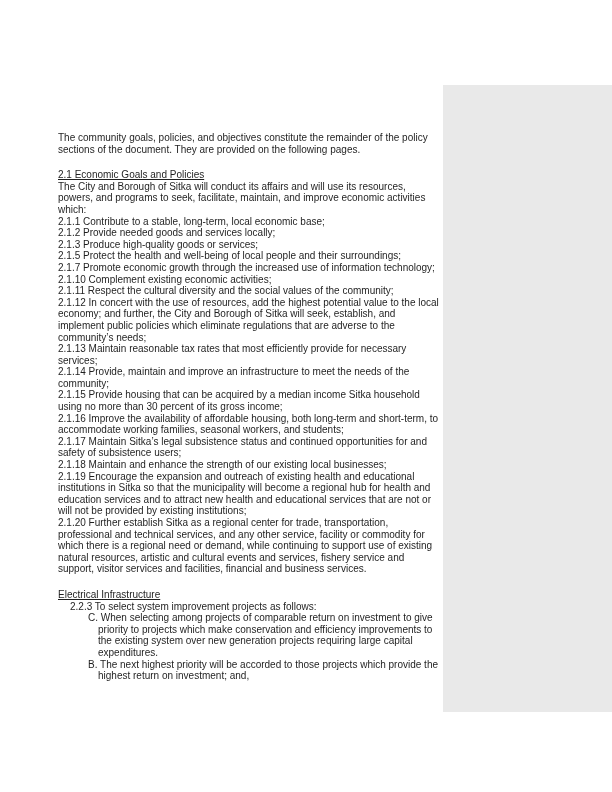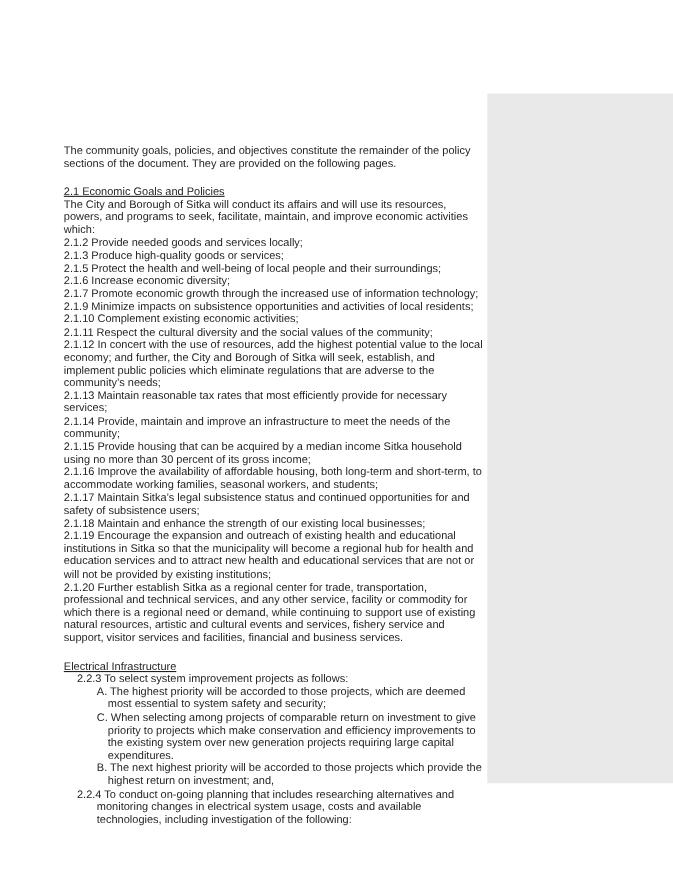--- a/index.html
+++ b/index.html
@@ -51,38 +51,35 @@
 </head>
 <body>
 
 <div class="page">
   <div class="side-panel" style="background: rgb(233, 233, 233);"></div>
   <div class="content" style="color: rgb(31, 31, 31);">
       <p class="blk body">The community goals, policies, and objectives constitute the remainder of the policy sections of the document. They are provided on the following pages.</p>
       <div class="blk gap"></div>
       <p class="blk heading">2.1 Economic Goals and Policies</p>
       <p class="blk body">The City and Borough of Sitka will conduct its affairs and will use its resources, powers, and programs to seek, facilitate, maintain, and improve economic activities which:</p>
+      <p class="blk body">2.1.1 Contribute to a stable, long-term, local economic base;</p>
       <p class="blk body">2.1.2 Provide needed goods and services locally;</p>
       <p class="blk body">2.1.3 Produce high-quality goods or services;</p>
       <p class="blk body">2.1.5 Protect the health and well-being of local people and their surroundings;</p>
-      <p class="blk body">2.1.6 Increase economic diversity;</p>
       <p class="blk body">2.1.7 Promote economic growth through the increased use of information technology;</p>
-      <p class="blk body">2.1.9 Minimize impacts on subsistence opportunities and activities of local residents;</p>
       <p class="blk body">2.1.10 Complement existing economic activities;</p>
       <p class="blk body">2.1.11 Respect the cultural diversity and the social values of the community;</p>
       <p class="blk body">2.1.12 In concert with the use of resources, add the highest potential value to the local economy; and further, the City and Borough of Sitka will seek, establish, and implement public policies which eliminate regulations that are adverse to the community’s needs;</p>
       <p class="blk body">2.1.13 Maintain reasonable tax rates that most efficiently provide for necessary services;</p>
       <p class="blk body">2.1.14 Provide, maintain and improve an infrastructure to meet the needs of the community;</p>
       <p class="blk body">2.1.15 Provide housing that can be acquired by a median income Sitka household using no more than 30 percent of its gross income;</p>
       <p class="blk body">2.1.16 Improve the availability of affordable housing, both long-term and short-term, to accommodate working families, seasonal workers, and students;</p>
       <p class="blk body">2.1.17 Maintain Sitka’s legal subsistence status and continued opportunities for and safety of subsistence users;</p>
       <p class="blk body">2.1.18 Maintain and enhance the strength of our existing local businesses;</p>
       <p class="blk body">2.1.19 Encourage the expansion and outreach of existing health and educational institutions in Sitka so that the municipality will become a regional hub for health and education services and to attract new health and educational services that are not or will not be provided by existing institutions;</p>
       <p class="blk body">2.1.20 Further establish Sitka as a regional center for trade, transportation, professional and technical services, and any other service, facility or commodity for which there is a regional need or demand, while continuing to support use of existing natural resources, artistic and cultural events and services, fishery service and support, visitor services and facilities, financial and business services.</p>
       <div class="blk gap"></div>
       <p class="blk heading">Electrical Infrastructure</p>
       <p class="blk numbered">2.2.3 To select system improvement projects as follows:</p>
-      <p class="blk sub">A. The highest priority will be accorded to those projects, which are deemed most essential to system safety and security;</p>
       <p class="blk sub">C. When selecting among projects of comparable return on investment to give priority to projects which make conservation and efficiency improvements to the existing system over new generation projects requiring large capital expenditures.</p>
       <p class="blk sub">B. The next highest priority will be accorded to those projects which provide the highest return on investment; and,</p>
-      <p class="blk numbered">2.2.4 To conduct on-going planning that includes researching alternatives and monitoring changes in electrical system usage, costs and available technologies, including investigation of the following:</p>
     </div>
 </div>
 
 </body></html>

